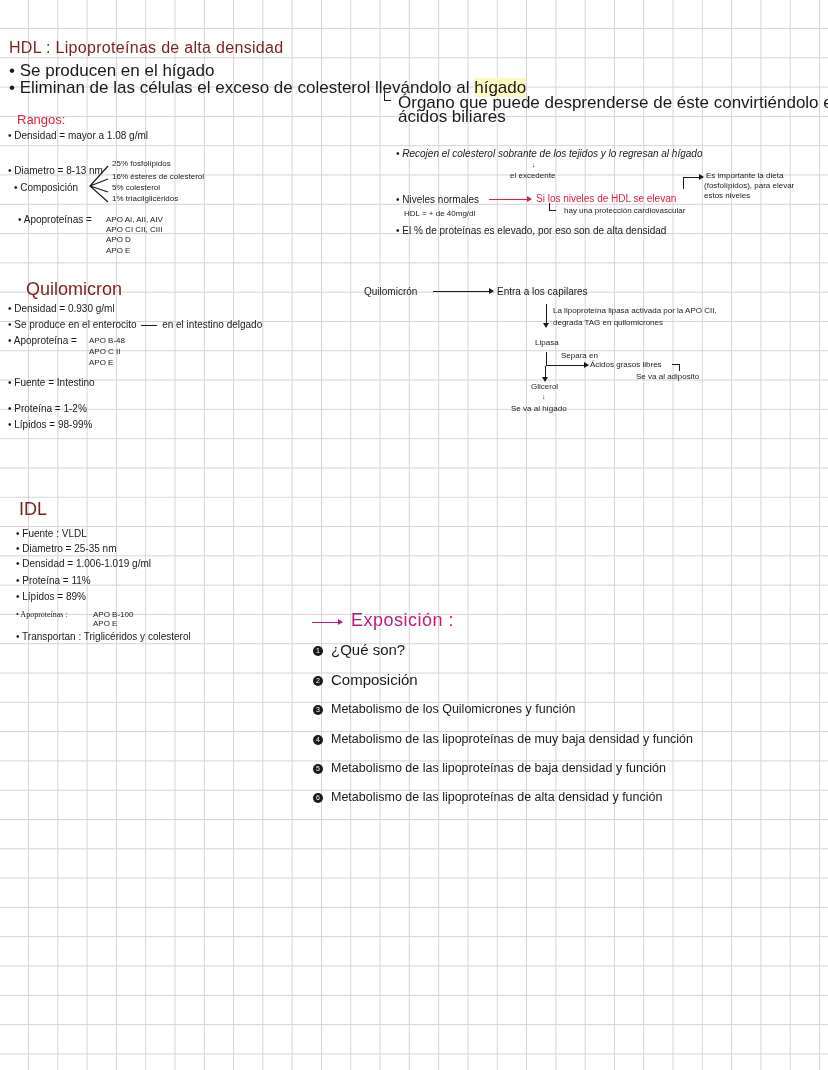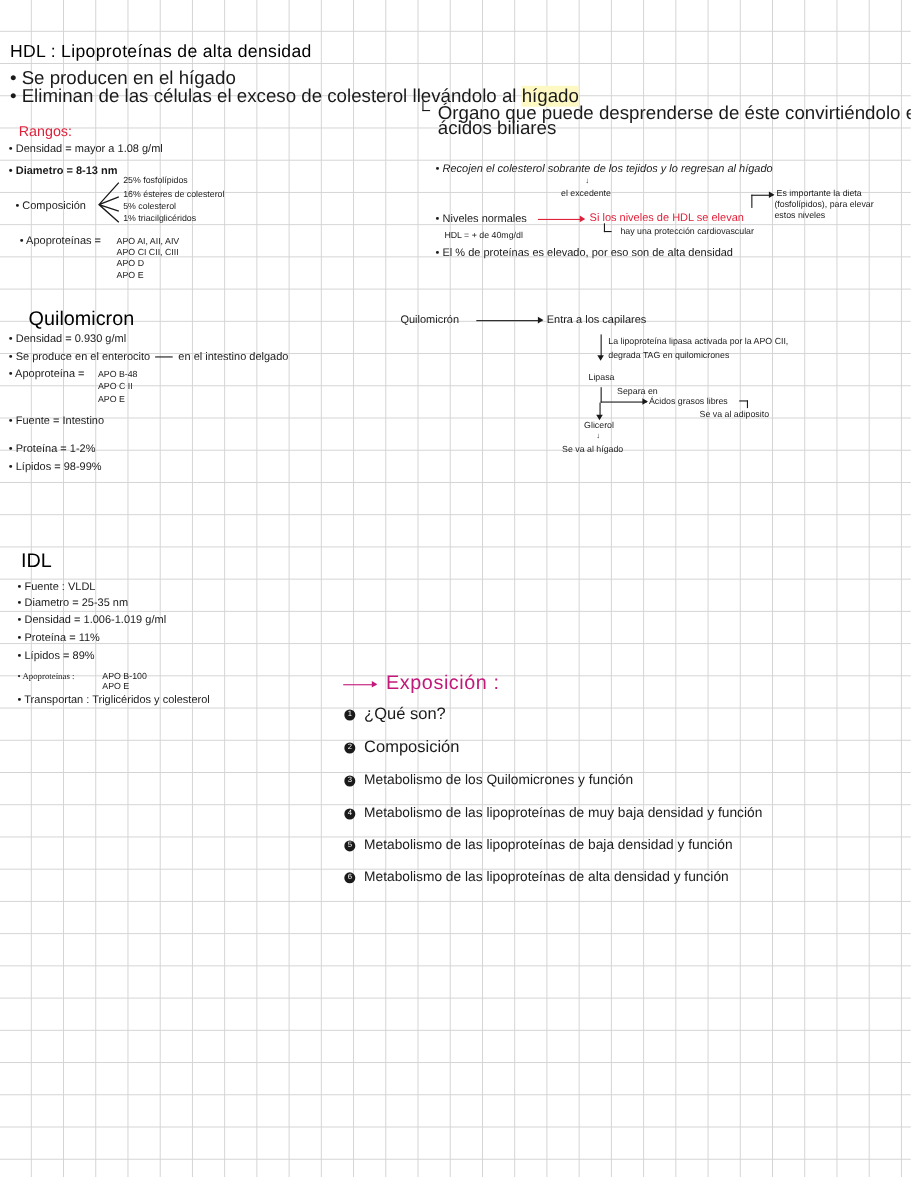--- a/index.html
+++ b/index.html
@@ -12,21 +12,21 @@
     background-size: 29.3px 29.3px;
     background-position: -1.3px -1.3px;
     font-family: "Liberation Sans", sans-serif;
     color: #1a1a1a;
   }
   .t { position: absolute; white-space: nowrap; line-height: 1; }
   .s { font-size: 10px; }
   .xs { font-size: 8px; }
   .m { font-size: 17px; }
   .b { font-size: 13px; }
-  .orange { color: #000000; text-align: center; }
+  .orange { color: #7f1d1d; text-align: center; }
   .red { color: #e0213a; }
   .magenta { color: #c2187a; }
   .hl { background: #fef9c3; }
   .title { font-size: 16px; letter-spacing: 0.3px; }
   .title2 { font-size: 18px; }
   .arrow { position: absolute; height: 1px; background: #1a1a1a; }
   .arrow::after {
     content: ""; position: absolute; right: -1px; top: -3px;
     border-left: 5px solid currentColor; border-top: 3.5px solid transparent; border-bottom: 3.5px solid transparent;
   }
@@ -54,21 +54,21 @@
 <div class="t m" style="left:9px;top:79px;">
   <span>• Eliminan de las células el exceso de colesterol llevándolo al</span>
   <span class="hl">hígado</span>
 </div>
 <div class="t" style="left:384px;top:92px;width:6px;height:8px;border-left:1px solid #1a1a1a;border-bottom:1px solid #1a1a1a;"></div>
 <div class="t m" style="left:398px;top:94px;">Órgano que puede desprenderse de éste convirtiéndolo en</div>
 <div class="t m" style="left:398px;top:108px;">ácidos biliares</div>
 
 <div class="t b red" style="left:17px;top:113px;">Rangos:</div>
 <div class="t s" style="left:8px;top:131px;">• Densidad = mayor a 1.08 g/ml</div>
-<div class="t s" style="left:8px;top:151px;font-weight:bold;">• Diametro = 8-13 nm</div>
+<div class="t s" style="left:8px;top:166px;">• Diametro = 8-13 nm</div>
 
 <div class="t s" style="left:14px;top:183px;">• Composición</div>
 <svg class="brace" style="left:88px;top:164px;" width="22" height="40">
   <path d="M20 2 L2 22 L20 38 M2 22 L20 15 M2 22 L20 28" stroke="#1a1a1a" stroke-width="1.2" fill="none"></path>
 </svg>
 <div class="t xs" style="left:112px;top:160px;">25% fosfolípidos</div>
 <div class="t xs" style="left:112px;top:173px;">16% ésteres de colesterol</div>
 <div class="t xs" style="left:112px;top:184px;">5% colesterol</div>
 <div class="t xs" style="left:112px;top:195px;">1% triacilglicéridos</div>
 

